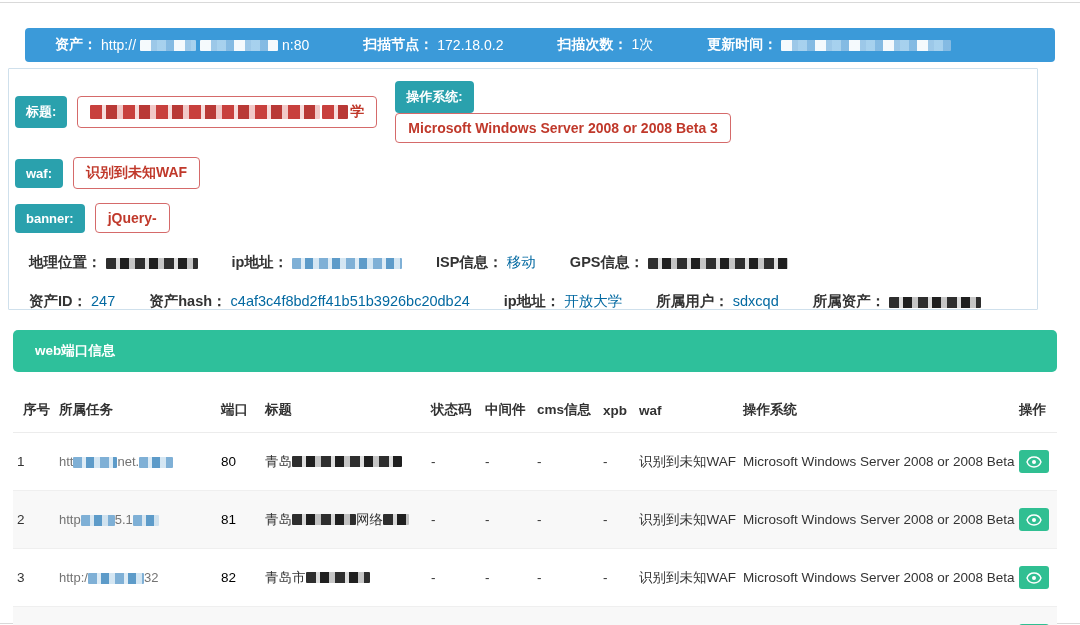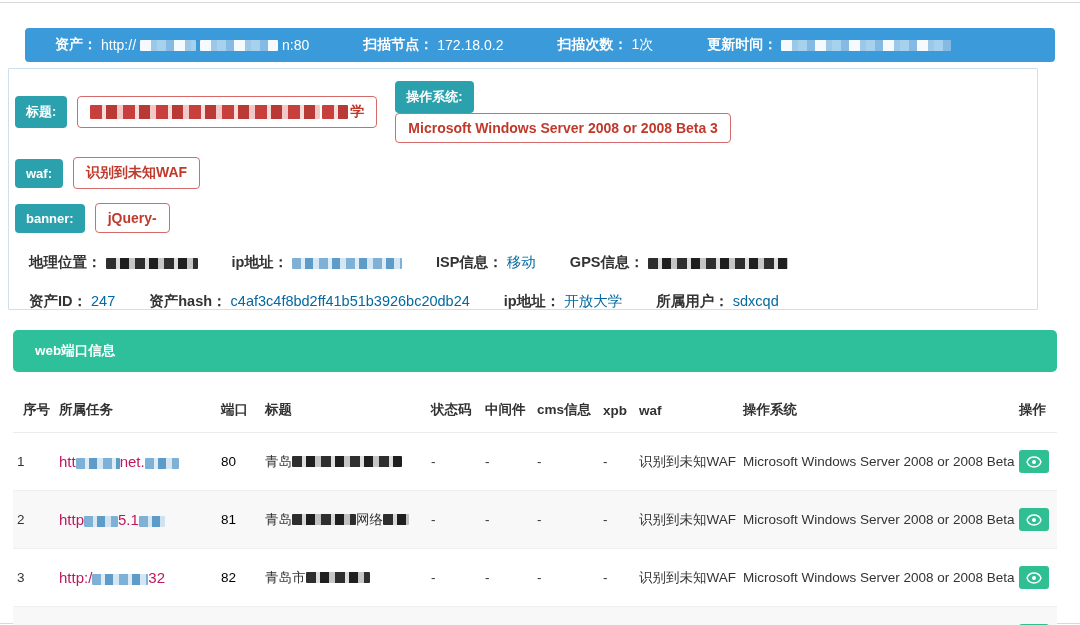--- a/index.html
+++ b/index.html
@@ -43,21 +43,21 @@
   .c-url{width:162px;}
   .c-port{width:44px;}
   .c-title{width:166px;}
   .c-status{width:54px;}
   .c-mid{width:52px;}
   .c-cms{width:66px;}
   .c-xpb{width:36px;}
   .c-waf{width:104px;}
   .c-os{width:276px;}
   .c-op{width:42px;}
-  a.weblink { color:#be185d; text-decoration:none; font-size:15px; }
+  a.weblink { color:#737373; text-decoration:none; font-size:13px; }
   .portlink { color:#000000; }
   .eye-btn { width:30px; height:23px; background:#30bf92; border:none; border-radius:3px; display:inline-flex; align-items:center; justify-content:center; cursor:pointer; }
   .eye-btn svg { display:block; }
   .dash { color:#555; }
 </style>
 </head>
 <body>
 
 <div class="page-edge edge-top"></div>
 <div class="page-edge edge-bottom"></div>
@@ -132,20 +132,24 @@
       <span class="lbl">资产hash：</span>
       <span class="val">c4af3c4f8bd2ff41b51b3926bc20db24</span>
     </span>
     <span>
       <span class="lbl">ip地址：</span>
       <span class="val">开放大学</span>
     </span>
     <span>
       <span class="lbl">所属用户：</span>
       <span class="val">sdxcqd</span>
+    </span>
+    <span>
+      <span class="lbl">所属资产：</span>
+      <span class="rd rd-dark w92"></span>
     </span>
   </div>
 </div>
 
 <div class="section-hd">
   <span>web端口信息</span>
 </div>
 
 <table class="ports">
   <colgroup>

